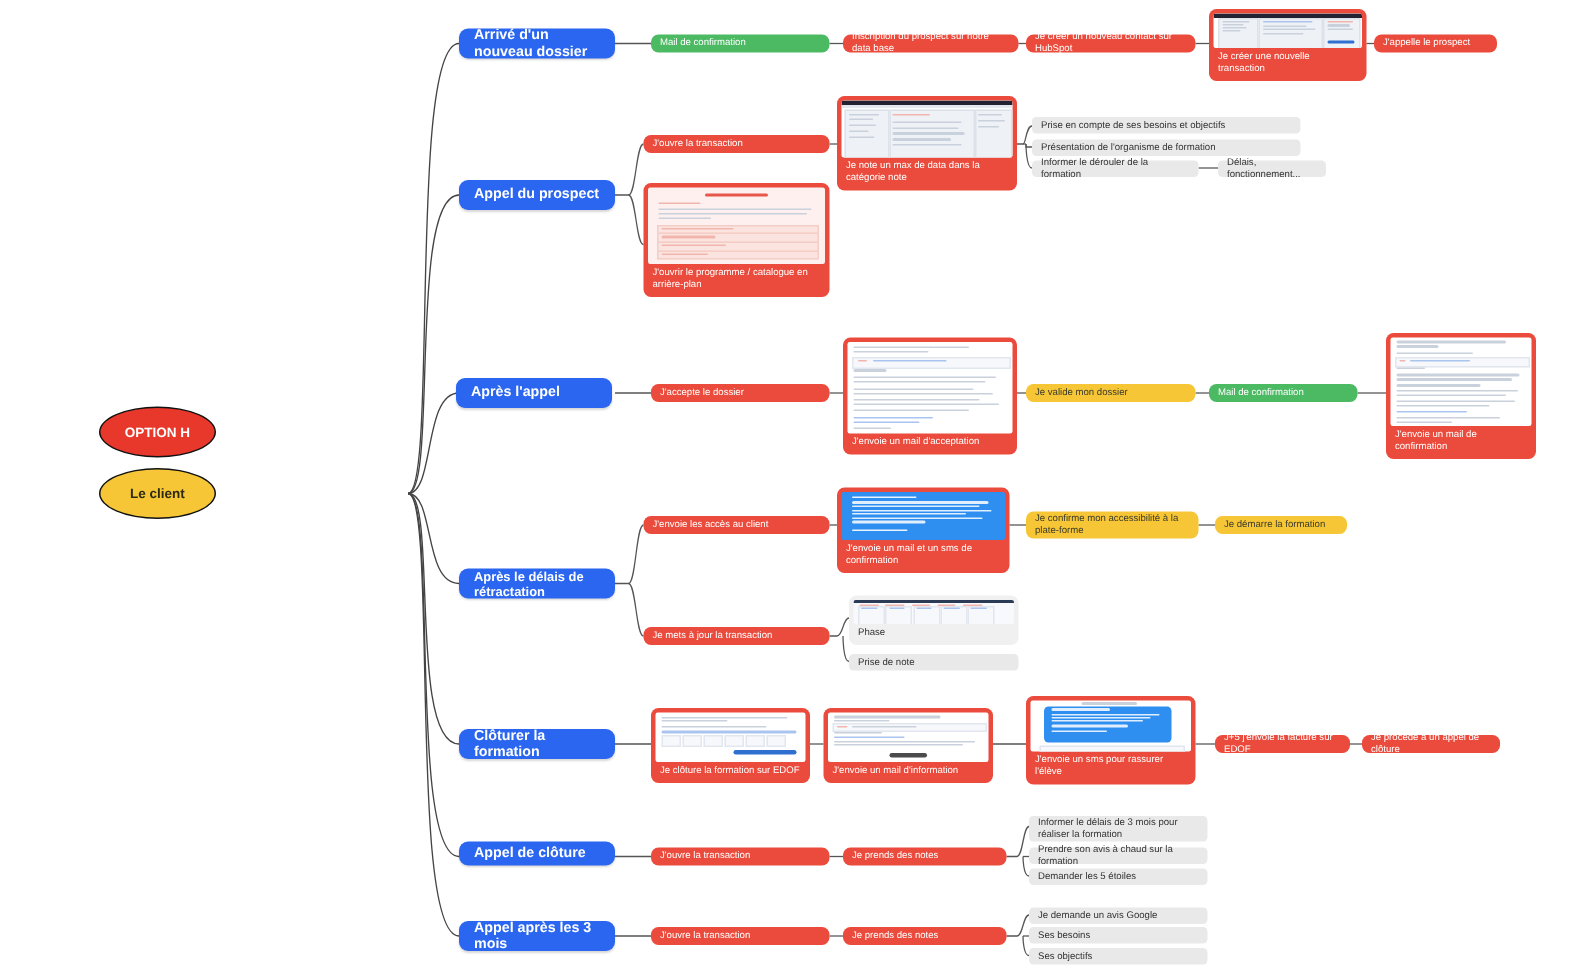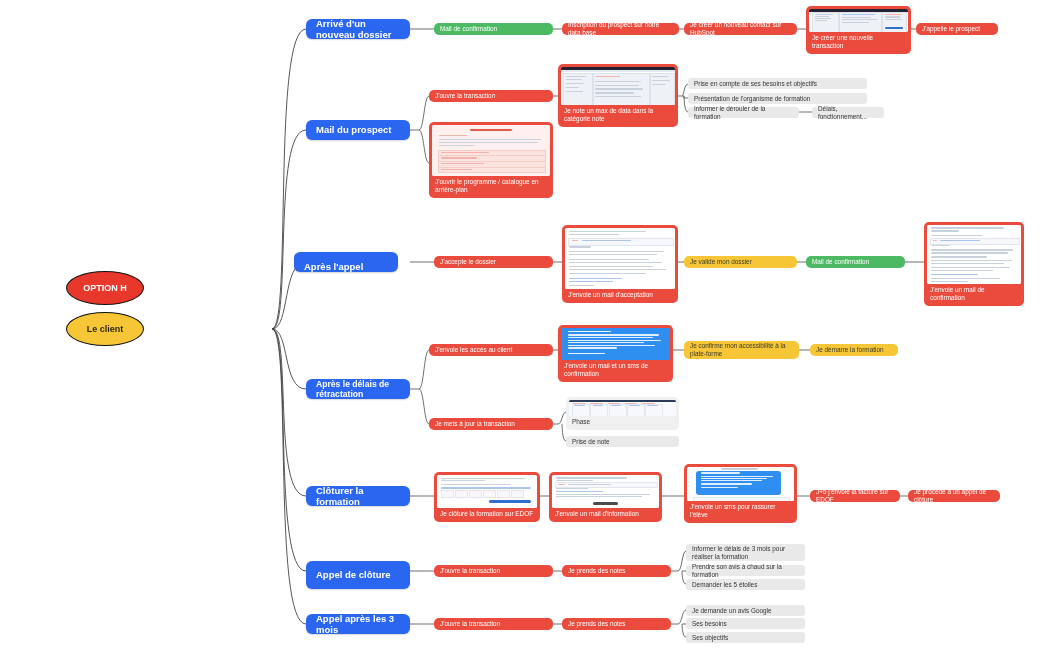--- a/index.html
+++ b/index.html
@@ -216,32 +216,32 @@
   </div>
   <div class="ellipse e-yellow" style="left:66px; top:312px; width:76px; height:32px;">
     <span>Le client</span>
   </div>
 
 
   <div class="node n-main" style="left:306px; top:19px; width:104px; height:20px;">
     <span>Arrivé d'un nouveau dossier</span>
   </div>
   <div class="node n-main" style="left:306px; top:120px; width:104px; height:20px;">
-    <span>Mail du prospect</span>
-  </div>
-  <div class="node n-main" style="left:294px; top:252px; width:104px; height:20px;align-items:flex-end;">
+    <span>Appel du prospect</span>
+  </div>
+  <div class="node n-main" style="left:304px; top:252px; width:104px; height:20px;">
     <span>Après l'appel</span>
   </div>
   <div class="node n-main" style="left:306px; top:379px; width:104px; height:20px; font-size:8.6px;">
     <span>Après le délais de rétractation</span>
   </div>
   <div class="node n-main" style="left:306px; top:486px; width:104px; height:20px;">
     <span>Clôturer la formation</span>
   </div>
-  <div class="node n-main" style="left:306px; top:561px; width:104px; height:28px;">
+  <div class="node n-main" style="left:306px; top:561px; width:104px; height:16px;">
     <span>Appel de clôture</span>
   </div>
   <div class="node n-main" style="left:306px; top:614px; width:104px; height:20px;">
     <span>Appel après les 3 mois</span>
   </div>
 
   <div class="node n-green" style="left:434px; top:23px; width:119px; height:12px;">
     <span>Mail de confirmation</span>
   </div>
   <div class="node n-red" style="left:562px; top:23px; width:117px; height:12px;">

